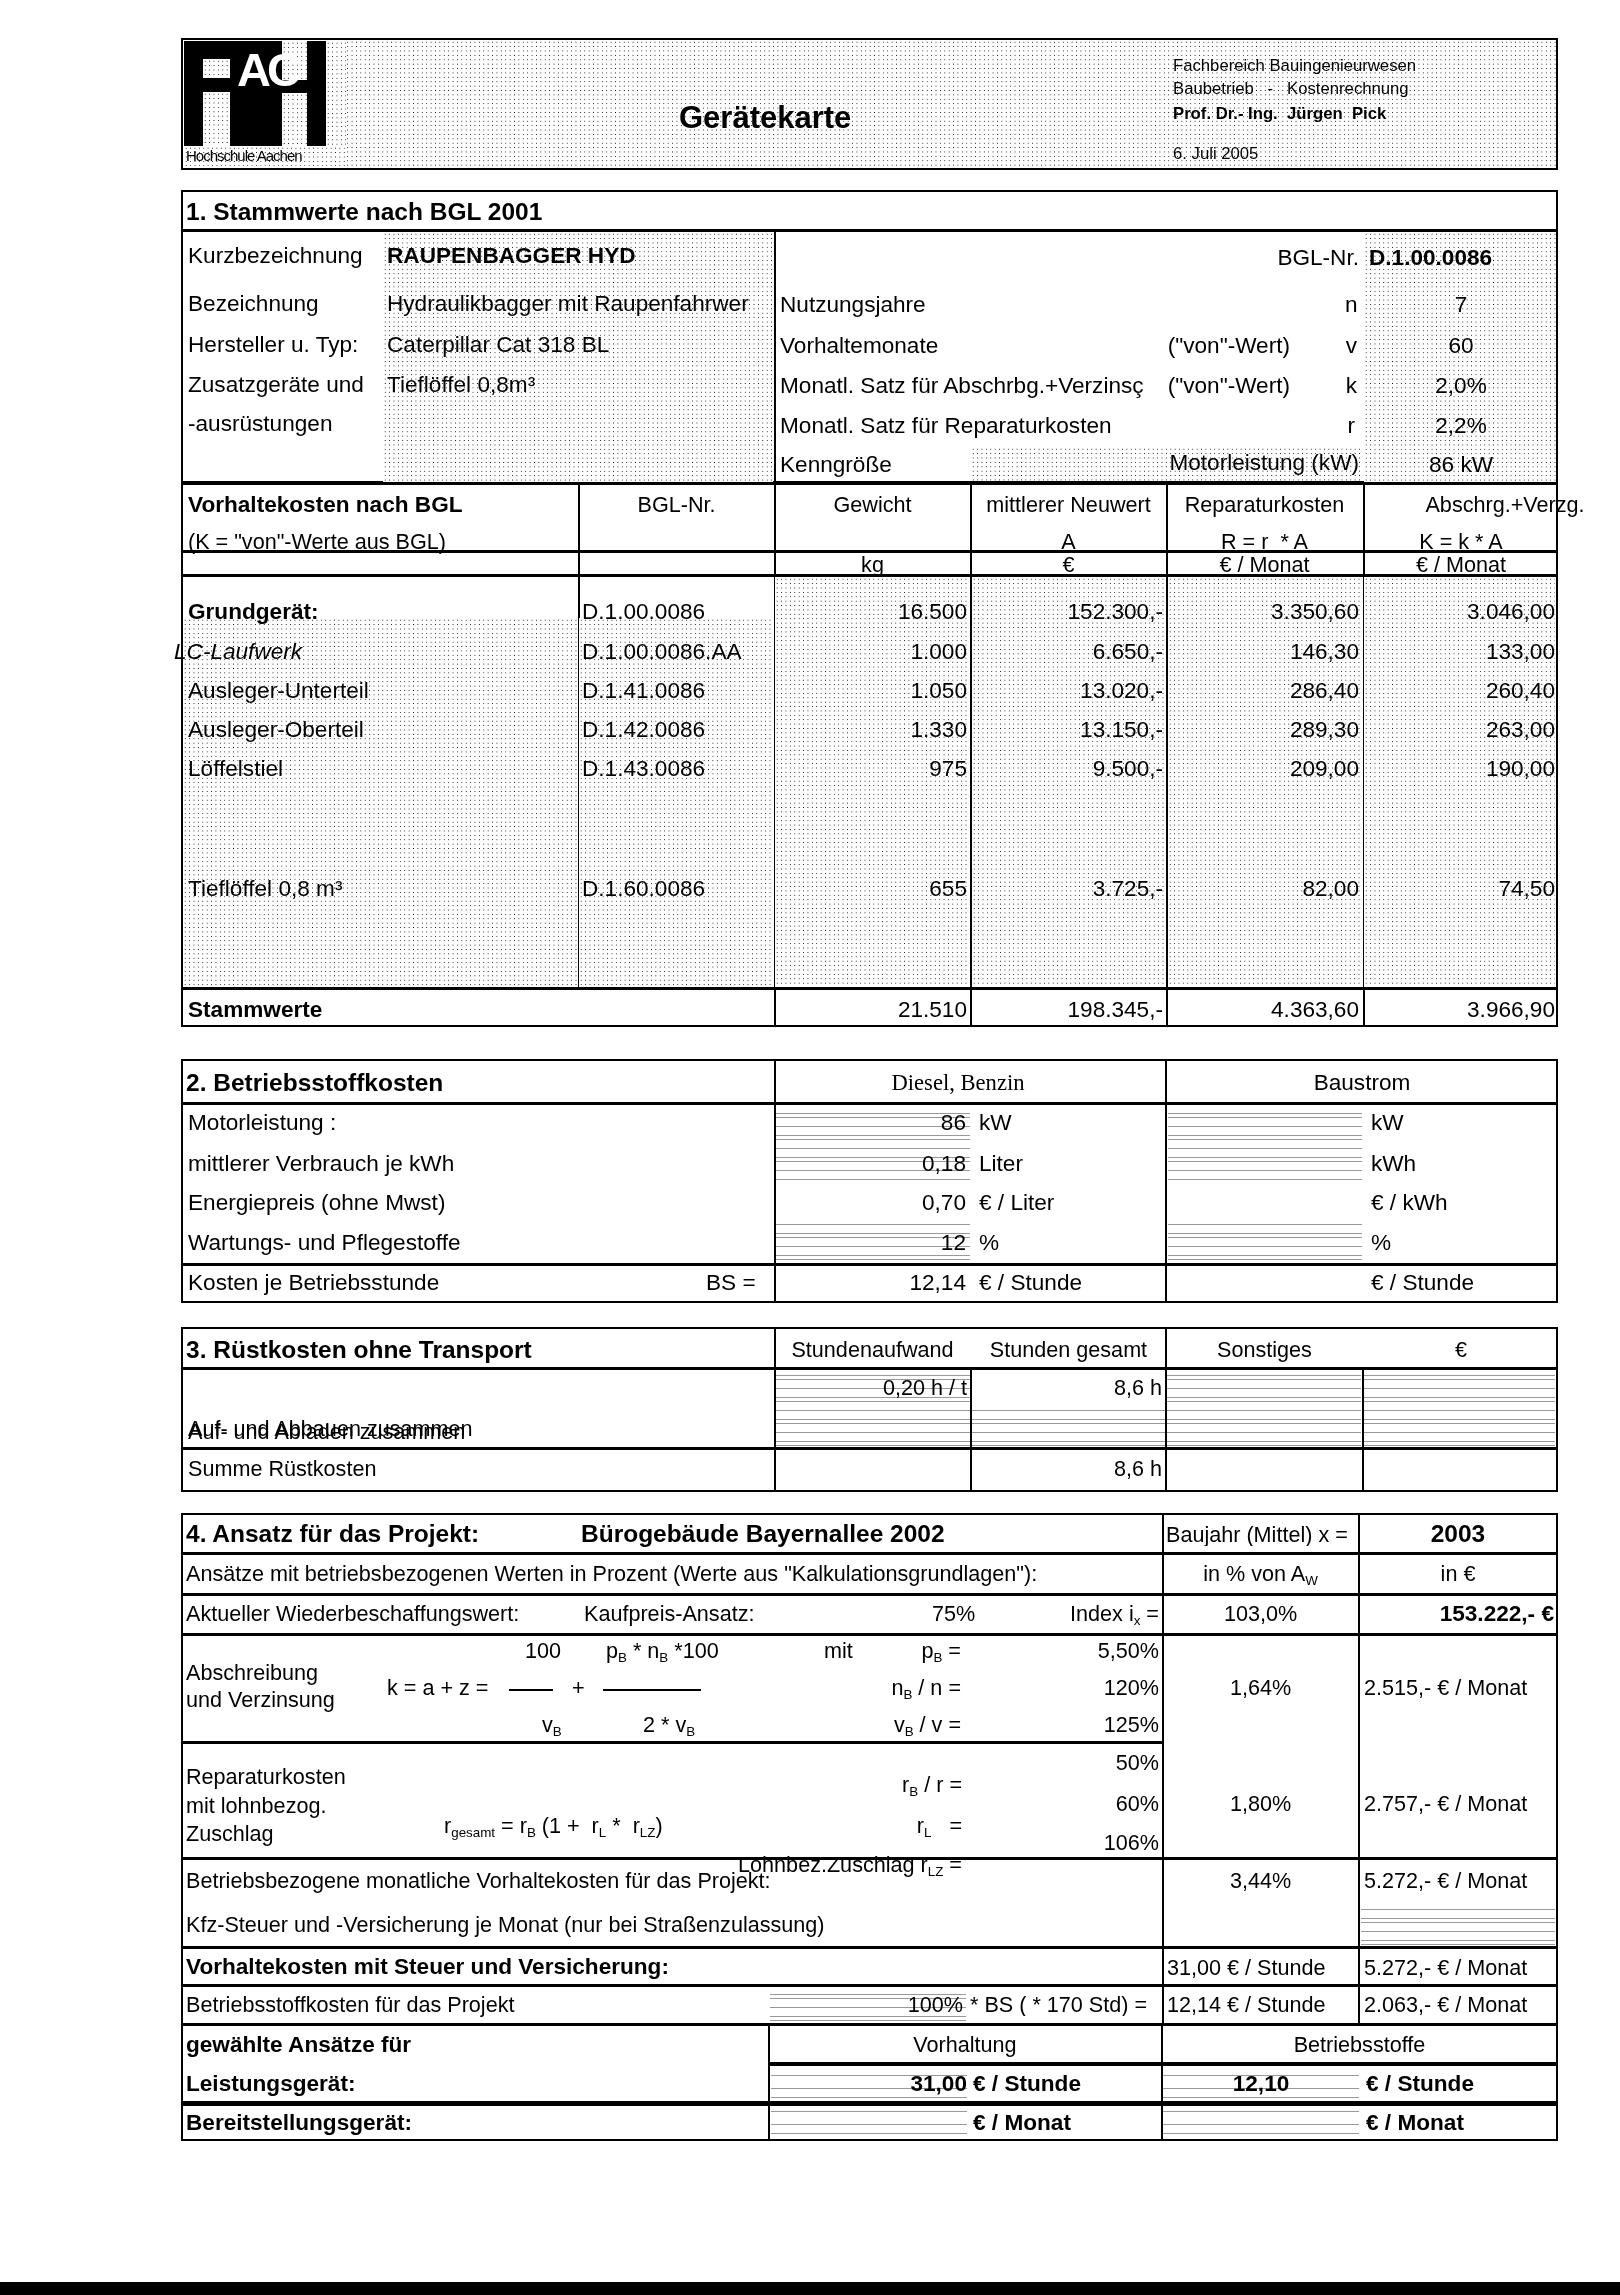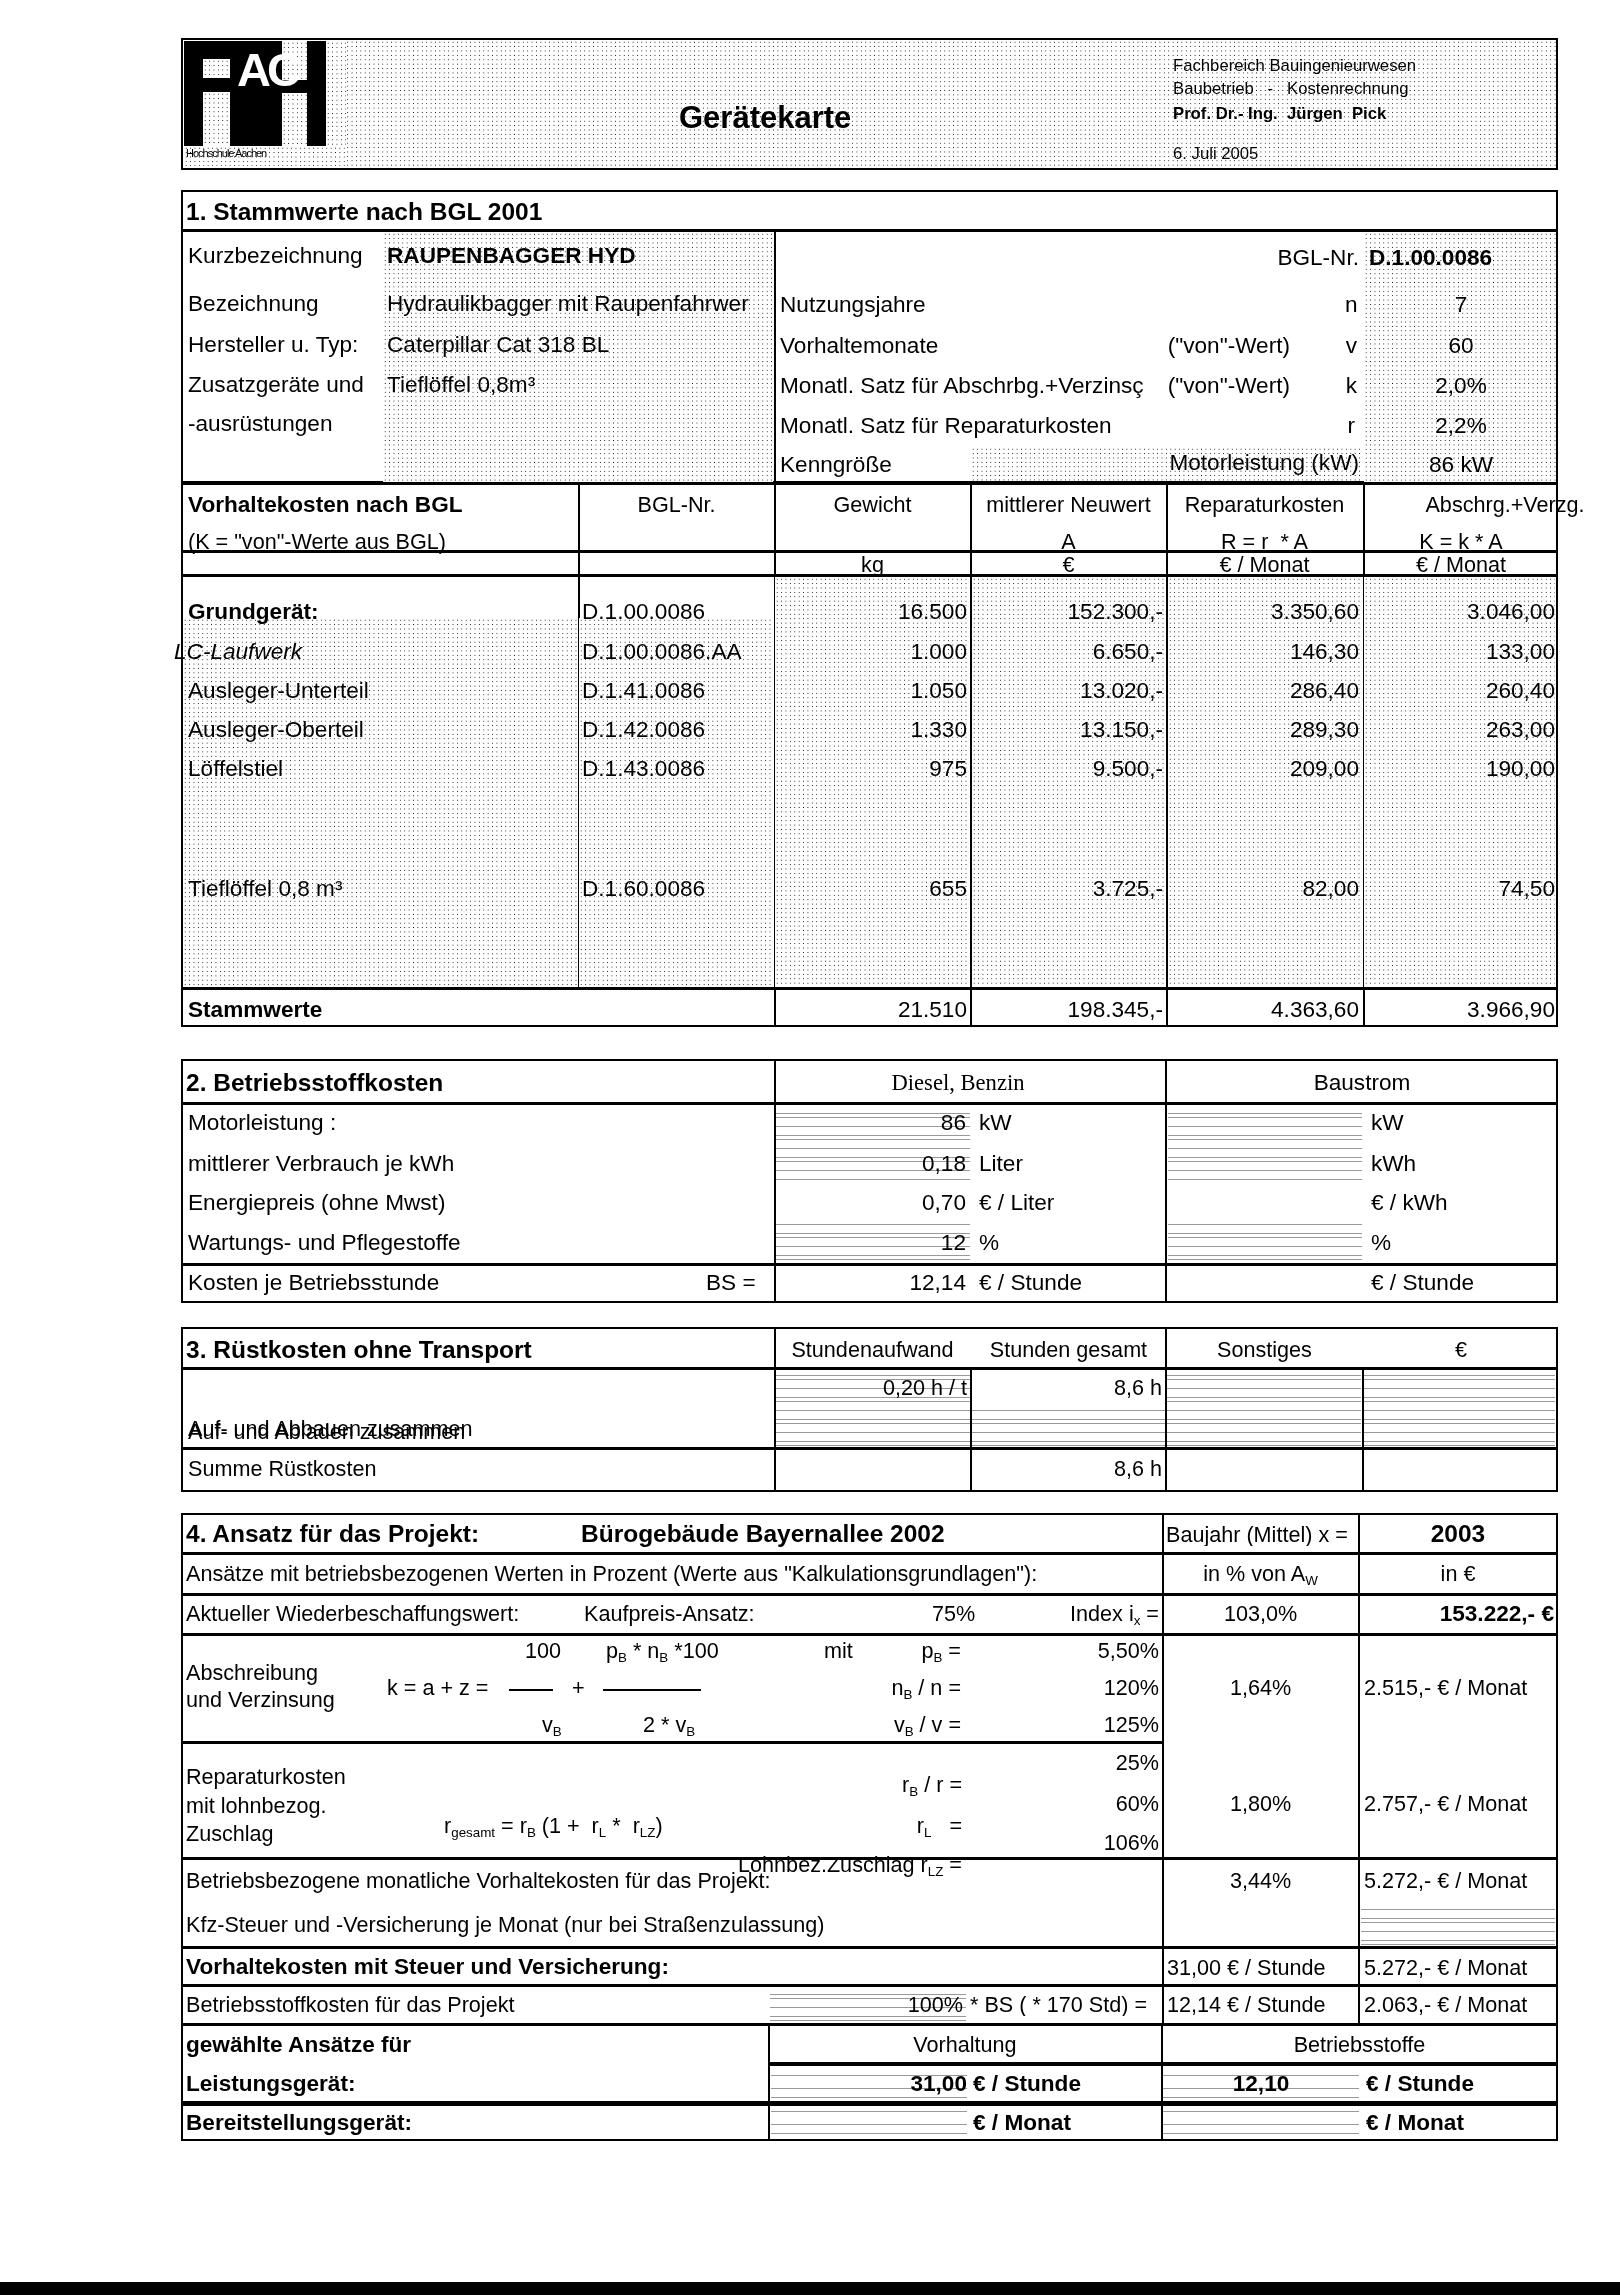--- a/index.html
+++ b/index.html
@@ -31,21 +31,21 @@
 <div class="abs box dots" style="left:181px;top:38px;width:1377px;height:132px;"></div>
 <div class="abs" style="left:184px;top:41px;width:162px;height:128px;">
   <div class="abs" style="left:0;top:0;width:162px;height:124px;background:#000;"></div>
   <div class="abs dots" style="left:18.6px;top:17.7px;width:27.5px;height:19.6px;"></div>
   <div class="abs dots" style="left:18.6px;top:51px;width:27.5px;height:54px;"></div>
   <div class="abs dots" style="left:98px;top:0px;width:24.5px;height:39px;"></div>
   <div class="abs dots" style="left:98px;top:52px;width:24.5px;height:54px;"></div>
   <div class="abs dots" style="left:142px;top:0px;width:19.6px;height:105px;"></div>
   <div class="t b" style="left:53px;top:4.9px;font-size:47px;color:#fff;letter-spacing:-3.9px;">AC</div>
   <div class="abs dots" style="left:0;top:105px;width:162px;height:19.6px;"></div>
-  <div class="t" style="left:2px;top:107px;font-size:11px;letter-spacing:-1px;">Hochschule Aachen</div>
+  <div class="t" style="left:2px;top:107px;font-size:15px;letter-spacing:-1px;">Hochschule Aachen</div>
 </div>
 <div class="t b" style="left:679px;top:102px;font-size:31px;">Gerätekarte</div>
 <div class="t fs34" style="left:1173px;top:58px;">Fachbereich Bauingenieurwesen</div>
 <div class="t fs34" style="left:1173px;top:81px;white-space:pre;">Baubetrieb   -   Kostenrechnung</div>
 <div class="t fs34 b" style="left:1173px;top:106px;white-space:pre;">Prof. Dr.- Ing.  Jürgen  Pick</div>
 <div class="t fs34" style="left:1173px;top:146px;">6. Juli 2005</div>
 
 <div class="abs box" style="left:181px;top:190px;width:1377px;height:293px;"></div>
 <div class="t b fs50" style="left:186px;top:200px;">1. Stammwerte nach BGL 2001</div>
 <div class="hl" style="left:181px;top:229px;width:1377px;height:2.9px;"></div>
@@ -330,21 +330,21 @@
 <div class="t fs44" style="left:186px;top:1766px;">Reparaturkosten</div>
 <div class="t fs44" style="left:186px;top:1795px;">mit lohnbezog.</div>
 <div class="t fs44" style="left:186px;top:1823px;">Zuschlag</div>
 <div class="t fs44" style="left:432px;top:1793px;white-space:pre;">
   <span>r</span><span class="sub">gesamt</span><span> = r</span><span class="sub">B</span><span> (1 +  r</span><span class="sub">L</span><span> *  r</span><span class="sub">LZ</span><span>)</span>
 </div>
 
 <div class="t fs44 r" style="left:736px;top:1752px;width:226px;white-space:pre;">
   <span></span><span>r</span><span class="sub">B</span><span> / r =</span>
 </div>
-<div class="t fs44 r" style="left:1030px;top:1752px;width:129px;">25%</div>
+<div class="t fs44 r" style="left:1030px;top:1752px;width:129px;">50%</div>
 <div class="t fs44 r" style="left:736px;top:1793px;width:226px;white-space:pre;">
   <span></span><span>r</span><span class="sub">L</span><span>   =</span>
 </div>
 <div class="t fs44 r" style="left:1030px;top:1793px;width:129px;">60%</div>
 <div class="t fs44 r" style="left:687px;top:1832px;width:275px;white-space:pre;">
   <span>Lohnbez.Zuschlag </span><span>r</span><span class="sub">LZ</span><span> =</span>
 </div>
 <div class="t fs44 r" style="left:1030px;top:1832px;width:129px;">106%</div>
 <div class="t fs44 c" style="left:1164px;top:1793px;width:193px;">1,80%</div>
 <div class="t fs44" style="left:1364px;top:1793px;">2.757,- € / Monat</div>

